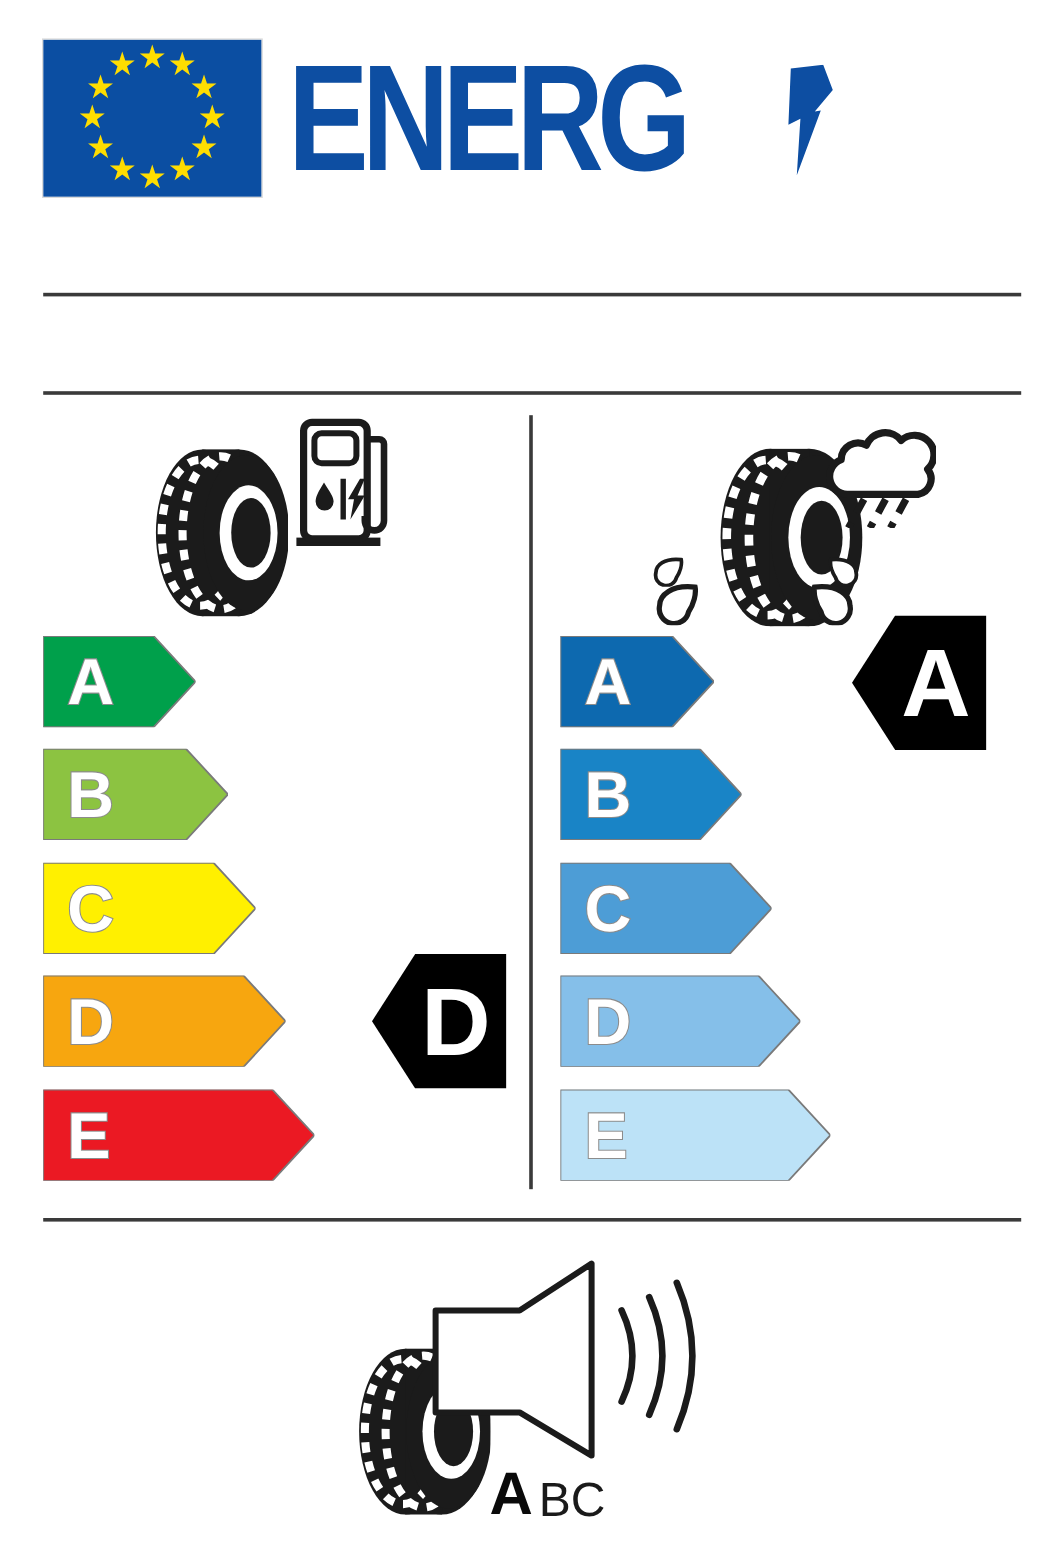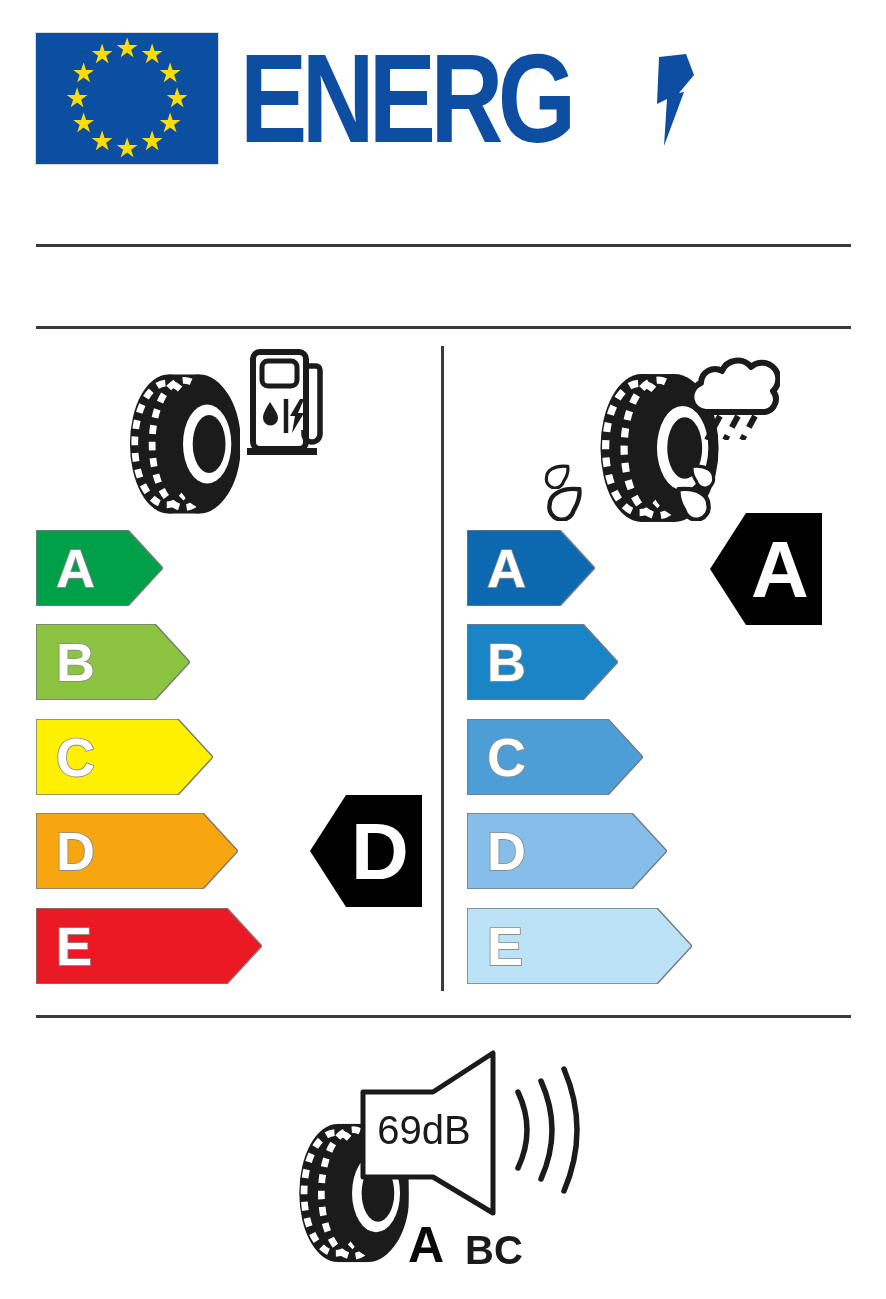--- a/index.html
+++ b/index.html
@@ -21,21 +21,21 @@
   #divider{left:441px;top:346px;width:3px;height:645px;background:#3a3a3a;}
 
   
   text.arrow-letter{fill:#fff;stroke:#8c8c8c;stroke-width:1.75px;paint-order:stroke;
        font-family:"Liberation Sans",sans-serif;font-weight:bold;font-size:54px;}
   text.big-letter{fill:#fff;font-family:"Liberation Sans",sans-serif;font-weight:bold;font-size:80px;}
 
   
   #noise-db{left:366px;top:1108px;width:116px;text-align:center;font-size:40px;color:#1a1a1a;}
   #noise-class{left:408px;top:1220px;font-size:50px;font-weight:bold;color:#0a0a0a;line-height:1;}
-  #noise-others{left:449px;top:1230px;font-size:40px;font-weight:700;color:#1a1a1a;line-height:1;margin-left:16px;}
+  #noise-others{left:449px;top:1230px;font-size:40px;font-weight:400;color:#1a1a1a;line-height:1;}
 </style>
 </head>
 <body>
 
 <div id="label">
 
   <svg width="0" height="0" style="position:absolute" aria-hidden="true">
     <defs>
       <symbol id="tire" viewBox="0 0 116 148">
         <ellipse cx="74" cy="74" rx="42" ry="72" fill="#1b1b1b"></ellipse>
@@ -163,17 +163,16 @@
       <use href="#tire"></use>
     </svg>
   <svg class="abs" style="left:355px;top:1045px" width="250" height="175" viewBox="0 0 250 175">
     <polygon points="8,47 78,47 138,8 138,168 78,132 8,132" fill="#fff" stroke="#1b1b1b" stroke-width="5" stroke-linejoin="round"></polygon>
     <g fill="none" stroke="#1b1b1b" stroke-width="5.5" stroke-linecap="round">
       <path d="M163 47 Q181 85 163 123"></path>
       <path d="M186 36 Q208 85 186 134"></path>
       <path d="M209 24 Q235 85 209 146"></path>
     </g>
   </svg>
-  <div id="noise-db" class="abs">69dB</div>
   <div id="noise-class" class="abs">A</div>
   <div id="noise-others" class="abs">BC</div>
 
 </div>
 
 </body></html>

